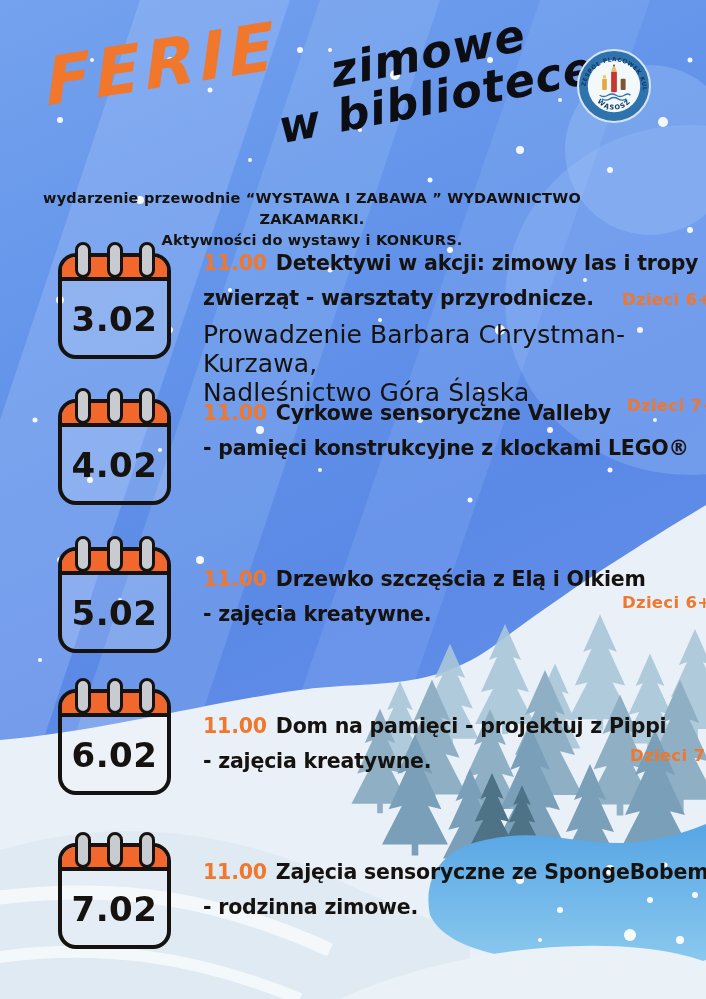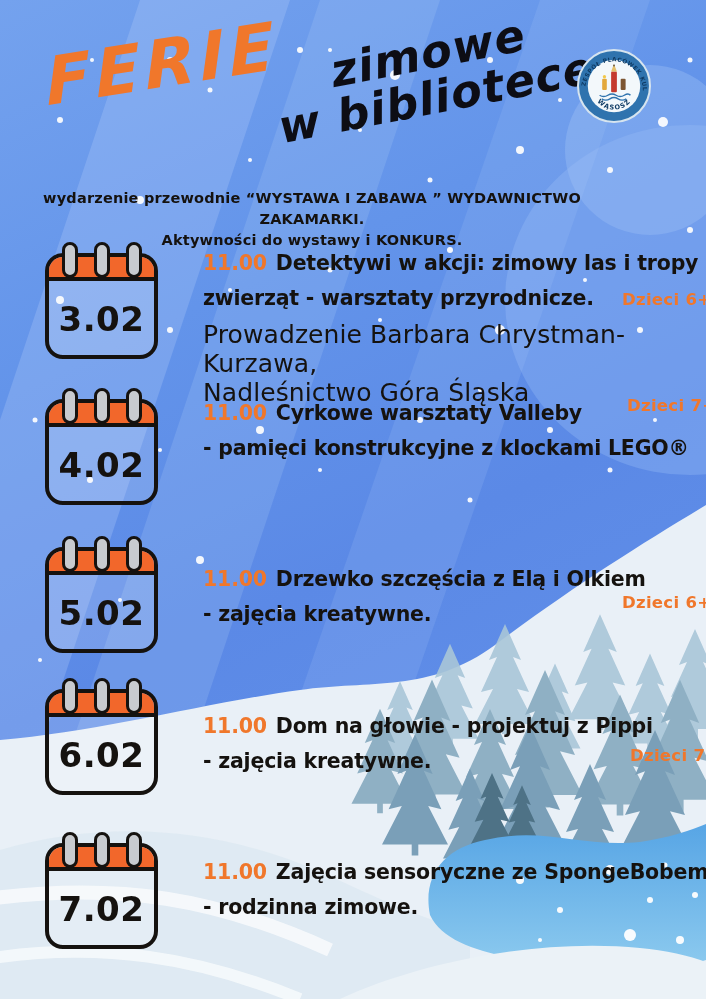--- a/index.html
+++ b/index.html
@@ -37,21 +37,21 @@
     position:absolute; left:0; top:188px; width:624px; z-index:3;
     text-align:center; font-weight:bold; font-size:14.5px; line-height:21px;
     color:var(--ink); letter-spacing:0.2px;
   }
   
   .event-row{position:absolute; left:0; width:706px; z-index:3;}
   .row1{top:242px;height:140px} .row2{top:388px;height:150px}
   .row3{top:536px;height:130px} .row4{top:678px;height:130px}
   .row5{top:832px;height:130px}
   
-  .calendar{position:absolute; left:45px; top:0; width:116px; height:118px;padding-left:20px;}
+  .calendar{position:absolute; left:58px; top:0; width:116px; height:118px;padding-left:20px;}
   .cal-body{
     position:absolute; top:11px; left:0; width:105px; height:98px;
     border:4px solid var(--ink); border-radius:18px;
     background:rgba(255,255,255,0.16); overflow:hidden;
   }
   .cal-header{height:20px; background:var(--calheader); border-bottom:4px solid var(--ink);}
   .ring{
     position:absolute; top:0; width:10px; height:30px; z-index:2;
     background:#C8CBCF; border:3px solid var(--ink); border-radius:8px;
   }
@@ -259,21 +259,21 @@
     <div class="calendar">
       <span class="ring p1"></span>
       <span class="ring p2"></span>
       <span class="ring p3"></span>
       <div class="cal-body">
         <div class="cal-header"></div>
         <div class="cal-date">4.02</div>
       </div>
     </div>
     <div class="event-text">
-      <p class="evt-line"><span class="time">11.00</span><span>Cyrkowe warsztaty Valleby</span></p>
+      <p class="evt-line"><span class="time">11.00</span><span>Cyrkowe sensoryczne Valleby</span></p>
       <p class="evt-line">- pamięci konstrukcyjne z klockami LEGO®</p>
     </div>
     <span class="badge">Dzieci 7+</span>
   </section>
 
   <section class="event-row row3">
     <div class="calendar">
       <span class="ring p1"></span>
       <span class="ring p2"></span>
       <span class="ring p3"></span>
@@ -293,21 +293,21 @@
     <div class="calendar">
       <span class="ring p1"></span>
       <span class="ring p2"></span>
       <span class="ring p3"></span>
       <div class="cal-body">
         <div class="cal-header"></div>
         <div class="cal-date">6.02</div>
       </div>
     </div>
     <div class="event-text">
-      <p class="evt-line"><span class="time">11.00</span><span>Dom na głowie - projektuj z Pippi</span></p>
+      <p class="evt-line"><span class="time">11.00</span><span>Dom na pamięci - projektuj z Pippi</span></p>
       <p class="evt-line">- zajęcia kreatywne.</p>
     </div>
     <span class="badge">Dzieci 7+</span>
   </section>
 
   <section class="event-row row5">
     <div class="calendar">
       <span class="ring p1"></span>
       <span class="ring p2"></span>
       <span class="ring p3"></span>

